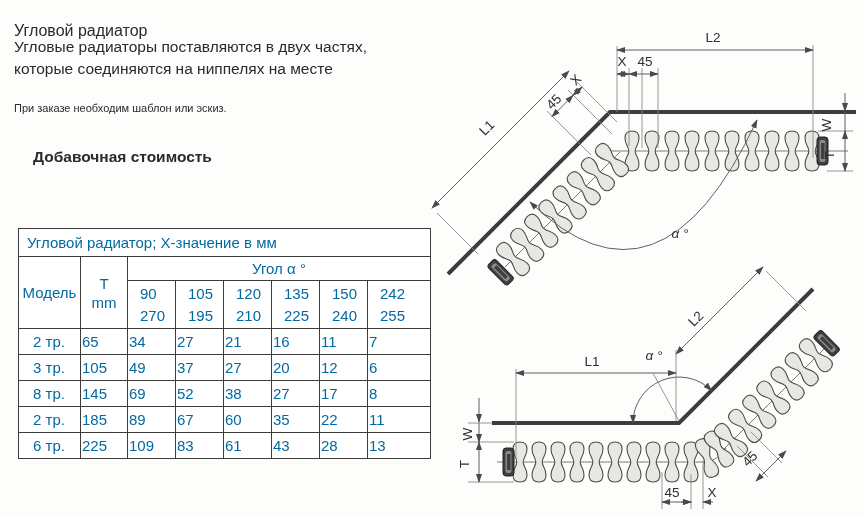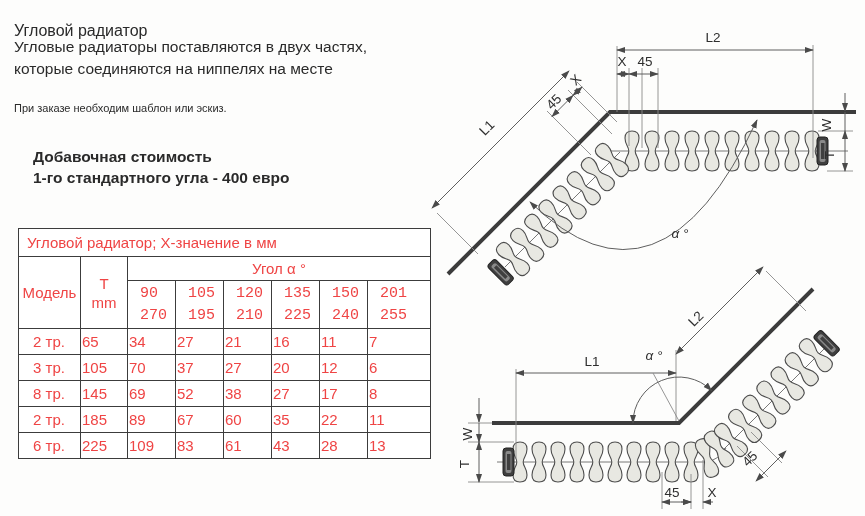--- a/index.html
+++ b/index.html
@@ -5,27 +5,27 @@
   html,body{margin:0;padding:0;background:#fff;}
   #page{position:relative;width:865px;height:516px;background:#fdfdfc;overflow:hidden;
         font-family:"Liberation Sans",sans-serif;color:#2a2a2a;}
   
   .doc-title{position:absolute;left:14px;top:22px;font-size:16px;font-weight:normal;}
   .para1{position:absolute;left:14px;top:36px;width:410px;font-size:15.5px;line-height:22px;}
   .para2{position:absolute;left:14px;top:102px;width:410px;font-size:11px;}
   .cost{position:absolute;left:14px;top:146px;width:410px;font-size:15.5px;font-weight:bold;line-height:21px;margin-left:19px;}
   
   .tbl-wrap{position:absolute;left:18px;top:228px;}
-  table{border-collapse:collapse;background:#fff;font-size:15px;color:#ef4444;table-layout:fixed;}
+  table{border-collapse:collapse;background:#fff;font-size:15px;color:#0369a1;table-layout:fixed;}
   td{border:1.5px solid #3c3c3c;overflow:hidden;white-space:nowrap;}
   td.title-cell{height:25px;padding-left:8px;}
   td.c{text-align:center;padding:0;}
   tr.hdr-b td{height:23px;}
   tr.hdr-c td{height:45px;}
-  .pair div{padding-left:11px;line-height:22px;font-family:Liberation Mono, monospace;}
+  .pair div{padding-left:11px;line-height:22px;}
   .t-head div{text-align:center;line-height:19px;}
   tbody td{height:23px;}
   tbody td.model{text-align:center;padding-left:0;}
   
   #diagram-svg{position:absolute;left:430px;top:0;}
   .wall{stroke:#3c3c3c;stroke-width:4;fill:none;}
   .dim{stroke:#5f5f5f;stroke-width:1;fill:none;}
   .ext{stroke:#8a8a8a;stroke-width:0.9;fill:none;}
   .cl{stroke:#6a6a6a;stroke-width:0.9;fill:none;}
   .tube{fill:#e8e8e2;stroke:#4d4d4d;stroke-width:1.1;}
@@ -37,21 +37,20 @@
 <div id="page">
 
   <div class="doc-title">Угловой радиатор</div>
   <div class="para1">
     <div>Угловые радиаторы поставляются в двух частях,</div>
     <div>которые соединяются на ниппелях на месте</div>
   </div>
   <div class="para2">При заказе необходим шаблон или эскиз.</div>
   <div class="cost">
     <div>Добавочная стоимость</div>
-    <div>1-го стандартного угла -  400 евро</div>
   </div>
 
   <div class="tbl-wrap">
     <table>
       <colgroup>
         <col style="width:62px">
           <col style="width:47px">
           <col style="width:48px">
           <col style="width:48px">
         <col style="width:48px">
@@ -86,40 +85,40 @@
             </td>
             <td class="pair">
               <div>135</div>
               <div>225</div>
             </td>
             <td class="pair">
               <div>150</div>
               <div>240</div>
             </td>
             <td class="pair">
-              <div>201</div>
+              <div>242</div>
               <div>255</div>
             </td>
           </tr>
       </thead>
       <tbody>
           <tr>
             <td class="model">2 тр.</td>
             <td>65</td>
             <td>34</td>
             <td>27</td>
             <td>21</td>
             <td>16</td>
             <td>11</td>
             <td>7</td>
           </tr>
           <tr>
             <td class="model">3 тр.</td>
             <td>105</td>
-            <td>70</td>
+            <td>49</td>
             <td>37</td>
             <td>27</td>
             <td>20</td>
             <td>12</td>
             <td>6</td>
           </tr>
           <tr>
             <td class="model">8 тр.</td>
             <td>145</td>
             <td>69</td>

